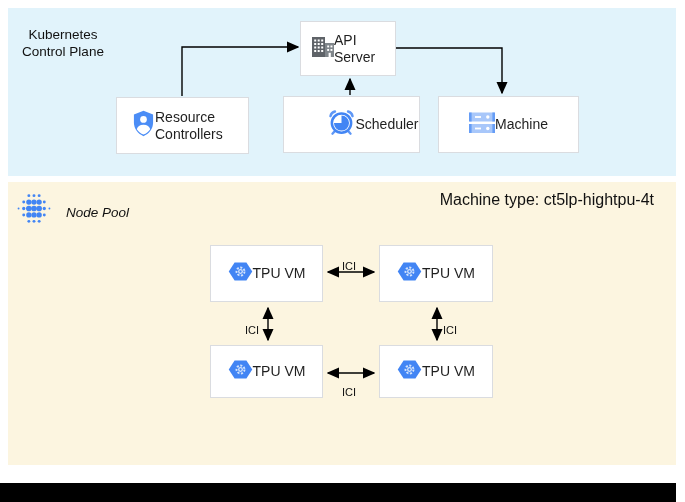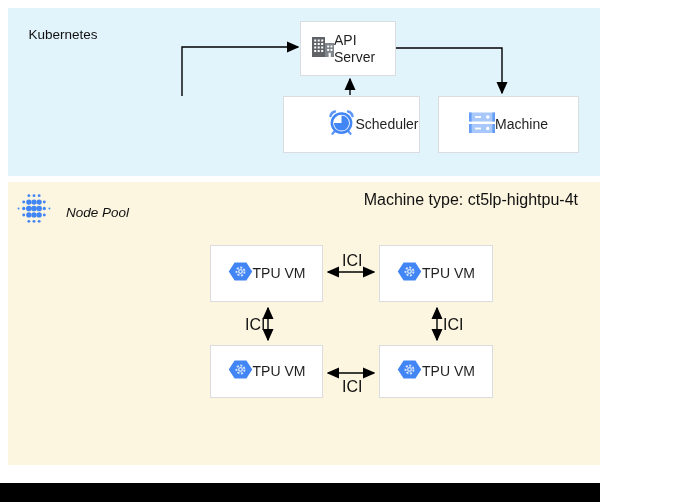--- a/index.html
+++ b/index.html
@@ -1,56 +1,57 @@
 <!DOCTYPE html>
 <html><head>
 <meta charset="utf-8">
 <style>
   html,body{margin:0;padding:0;background:#fff;}
   .canvas{
-    position:relative;width:600px;height:502px;overflow:hidden;
+    position:relative;width:676px;height:502px;overflow:hidden;
     font-family:"Liberation Sans",sans-serif;color:#1f1f1f;background:#fff;
   }
   .panel{position:absolute;}
   .panel-blue{left:8px;top:8px;width:674px;height:168px;background:#E1F3FB;}
   .panel-cream{left:8px;top:182px;width:674px;height:283px;background:#FCF5E0;}
   .node-box{
     position:absolute;background:#fff;border:1px solid #DADCE0;
     display:flex;align-items:center;justify-content:center;
     box-sizing:border-box;font-size:14px;line-height:17px;
   }
   .node-box .lbl{color:#1f1f1f;}
   .section-label{
     position:absolute;font-size:13.5px;line-height:17px;color:#111;
   }
   .cp-label{left:20px;top:26px;width:86px;text-align:center;}
   .np-label{left:66px;top:204px;font-style:italic;}
   .machine-info{
     position:absolute;right:22px;top:192px;text-align:right;
     font-size:16px;line-height:16px;color:#111;
   }
-  .ici{position:absolute;font-size:16px;color:#111;}
+  .ici{position:absolute;font-size:11px;color:#111;margin-top:8px;}
   .ici-top{left:342px;top:252px;}
   .ici-bottom{left:342px;top:378px;}
   .ici-left{left:245px;top:316px;}
   .ici-right{left:443px;top:316px;}
   .arrow-layer{position:absolute;left:0;top:0;pointer-events:none;}
   .np-dots{position:absolute;left:16px;top:192px;}
   .bottom-bar{position:absolute;left:0;top:483px;width:685px;height:19px;background:#000;}
 </style>
 </head>
 <body>
 
 <div class="canvas">
 
   <div class="panel panel-blue"></div>
   <div class="panel panel-cream"></div>
 
   <div class="section-label cp-label">
     <div>Kubernetes</div>
+    <div>Control Plane</div>
   </div>
 
   <span class="np-dots">
     <svg width="36" height="33" viewBox="0 0 42 38">
       <g fill="#4285F4">
         <circle cx="15" cy="4" r="1.7"></circle>
           <circle cx="21" cy="4" r="1.7"></circle>
           <circle cx="27" cy="4" r="1.7"></circle>
         <circle cx="9" cy="11.5" r="1.7"></circle>
           <circle cx="15" cy="11.5" r="3.1"></circle>
@@ -130,20 +131,30 @@
             <rect x="18.5" y="8.5" width="1.9" height="1.9"></rect>
           <rect x="15.2" y="12" width="1.9" height="1.9"></rect>
             <rect x="18.5" y="12" width="1.9" height="1.9"></rect>
           <rect x="16.6" y="15.8" width="2.2" height="4.2"></rect>
         </g>
       </svg>
     </span>
     <span class="lbl" style="width:50px;">API Server</span>
   </div>
 
+  <div class="node-box" style="left:116px;top:97px;width:133px;height:57px;">
+    <span>
+      <svg width="23" height="27" viewBox="0 0 24 28">
+        <path d="M12 0.8 L22 4.6 V13 C22 19.8 17.8 24.7 12 27.2 C6.2 24.7 2 19.8 2 13 V4.6 Z" fill="#4b8df6"></path>
+        <circle cx="12" cy="9.8" r="3.5" fill="#fff"></circle>
+        <path d="M12 15.2 c3.9 0 6.4 1.9 7 4.7 c-1.8 2.6 -4.2 4.5 -7 5.7 c-2.8 -1.2 -5.2 -3.1 -7 -5.7 c0.6 -2.8 3.1 -4.7 7 -4.7 Z" fill="#fff"></path>
+      </svg>
+    </span>
+    <span class="lbl" style="width:78px;">Resource Controllers</span>
+  </div>
 
   <div class="node-box" style="left:283px;top:96px;width:137px;height:57px;padding-left:44px;">
     <span>
       <svg width="27" height="27" viewBox="0 0 28 28">
         <path d="M7.2 2.6 A6 6 0 0 0 2.6 7.4" stroke="#5E97F6" stroke-width="2.6" fill="none" stroke-linecap="round"></path>
         <path d="M20.8 2.6 A6 6 0 0 1 25.4 7.4" stroke="#5E97F6" stroke-width="2.6" fill="none" stroke-linecap="round"></path>
         <path d="M6.8 23.2 L4.6 25.6" stroke="#5E97F6" stroke-width="2.4" stroke-linecap="round"></path>
         <path d="M21.2 23.2 L23.4 25.6" stroke="#5E97F6" stroke-width="2.4" stroke-linecap="round"></path>
         <circle cx="14" cy="14.6" r="10" fill="#fff" stroke="#4285F4" stroke-width="2.6"></circle>
         <path d="M14 14.6 L14 6.8 A7.8 7.8 0 1 1 6.2 14.6 Z" fill="#4285F4"></path>

